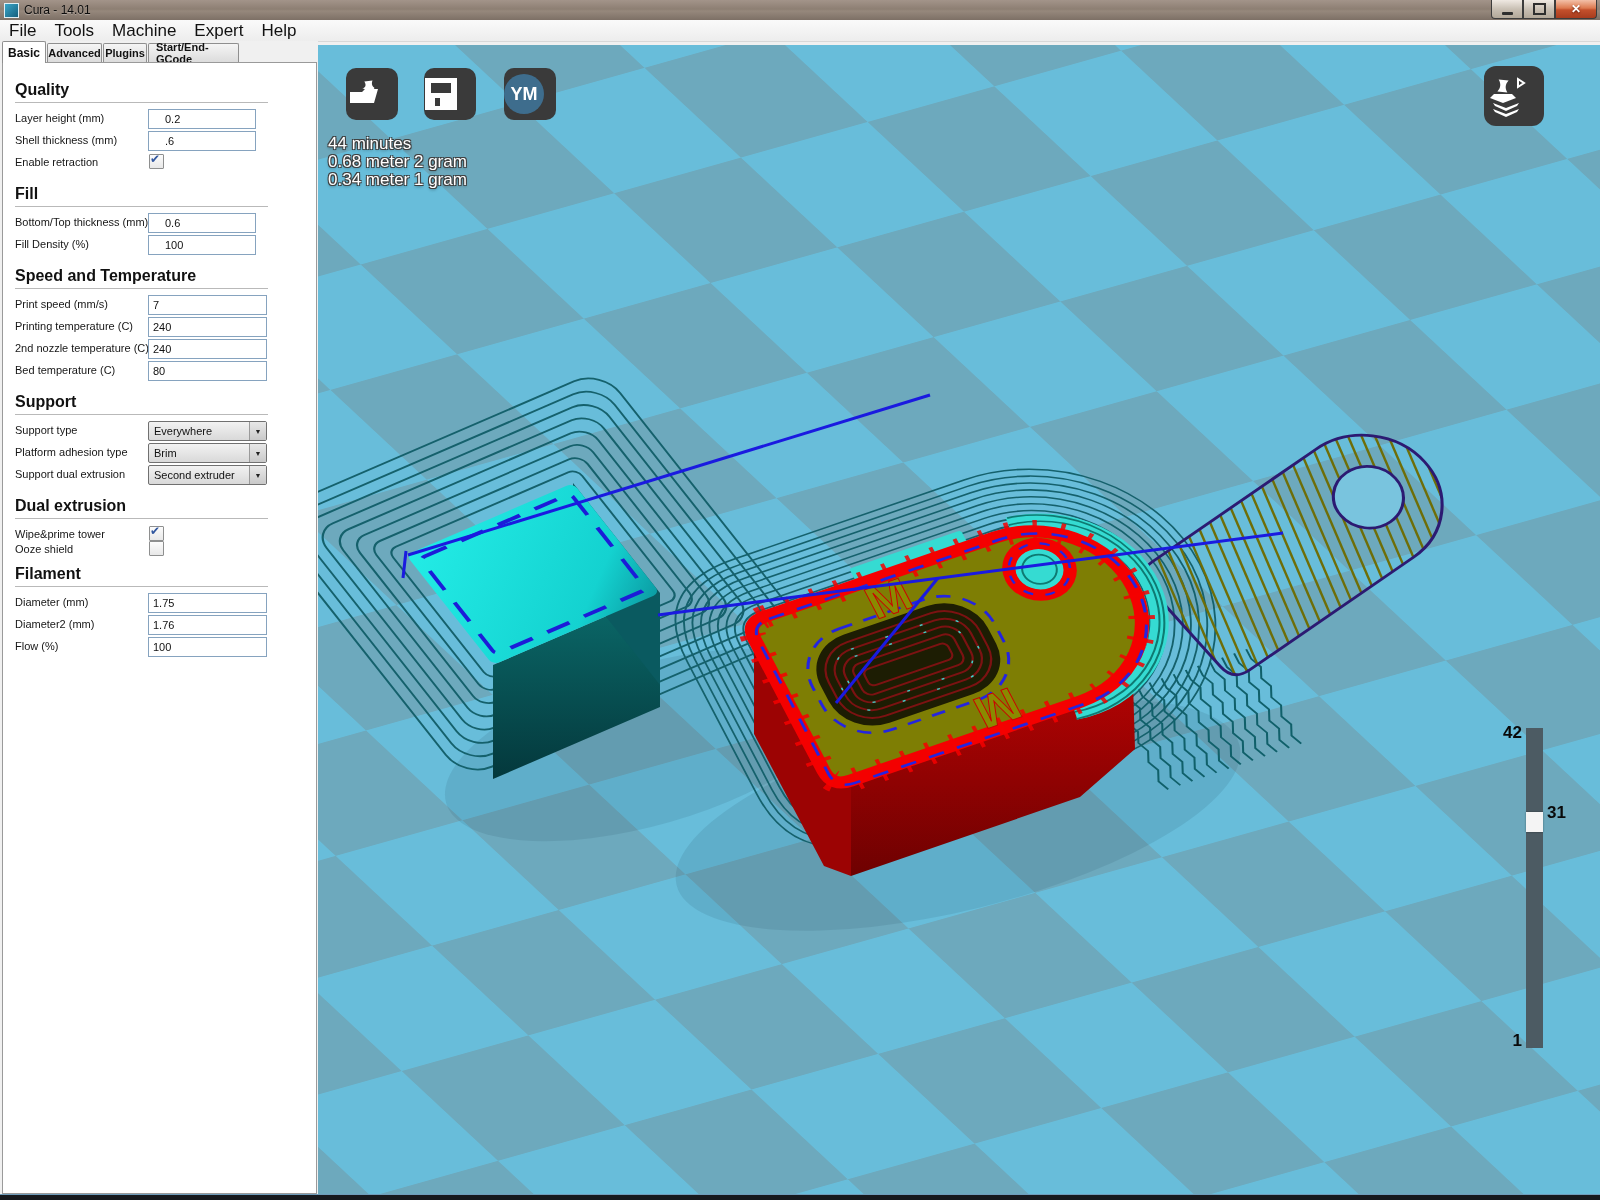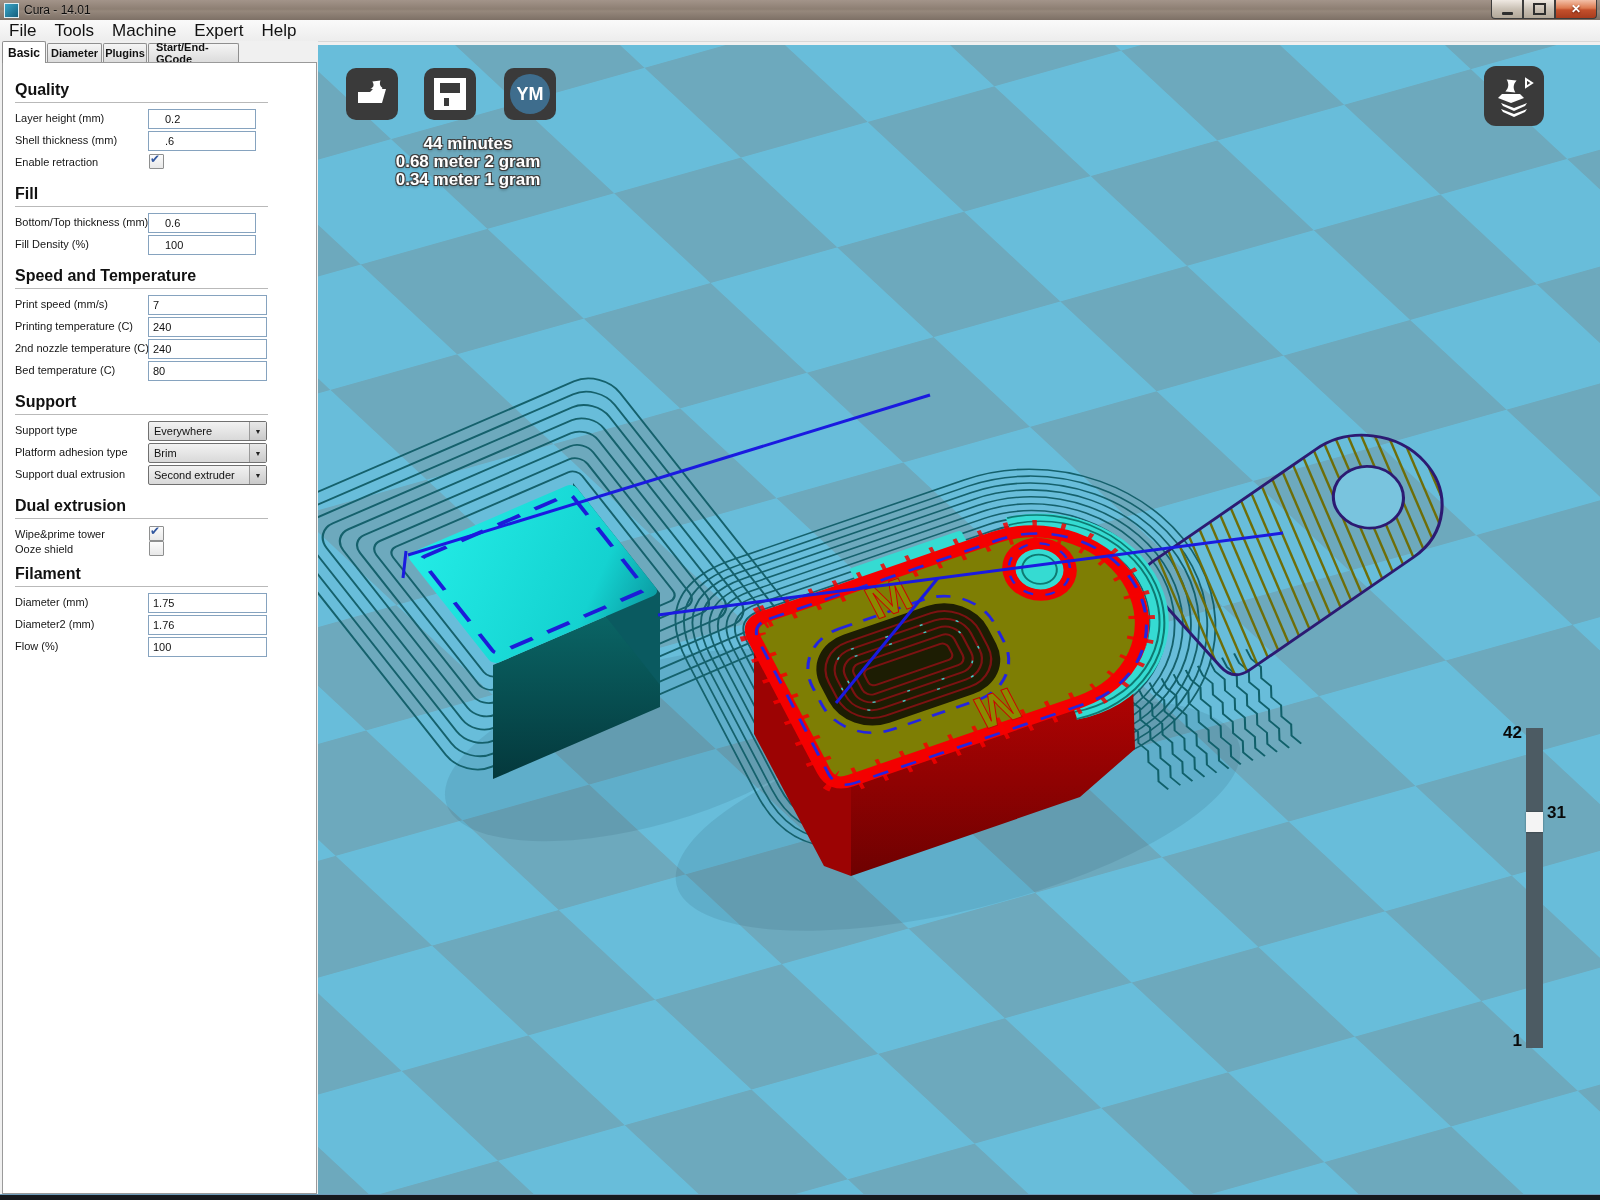--- a/index.html
+++ b/index.html
@@ -56,29 +56,29 @@
   .combo-txt{position:absolute;left:5px;top:3px;font-size:11px;color:#111;}
   .combo-btn{position:absolute;right:0;top:0;width:16px;height:18px;
     border-left:1px solid #9a9a9a;background:linear-gradient(#e8e8e8,#c9c9c9);
     font-size:7px;color:#222;display:flex;align-items:center;justify-content:center;}
 
   
   #viewport{position:absolute;left:318px;top:45px;width:1282px;height:1149px;background:#68bdda;overflow:hidden;}
   #scene{position:absolute;left:0;top:0;}
 
   .tbtn{position:absolute;width:52px;height:52px;border-radius:10px;background:#3a3a3a;
-    display:flex;align-items:center;justify-content:center;}
+    display:flex;align-items:center;}
   #btn-load{left:28px;top:23px;} #btn-save{left:106px;top:23px;} #btn-share{left:186px;top:23px;}
   #btn-view{left:1166px;top:21px;width:60px;height:60px;border-radius:12px;}
   .ym-circle{width:40px;height:40px;border-radius:50%;background:#3e6d8d;
     display:flex;align-items:center;justify-content:center;
     color:#fff;font-weight:bold;font-size:18px;letter-spacing:0px;}
 
-  #stats{position:absolute;left:10px;top:90px;width:280px;text-align:center;
-    color:#fff;font-weight:bold;font-size:17px;line-height:18px;
+  #stats{position:absolute;left:10px;top:90px;width:280px;
+    color:#fff;font-weight:normal;font-size:17px;line-height:18px;
     text-shadow:-1px -1px 0 #3f3f3f,1px -1px 0 #3f3f3f,-1px 1px 0 #3f3f3f,1px 1px 0 #3f3f3f,0 2px 3px rgba(0,0,0,.35);}
 
   #layer-slider{position:absolute;left:1208px;top:683px;width:17px;height:320px;background:#4c5b63;}
   #slider-handle{position:absolute;left:0;top:84px;width:17px;height:20px;background:#f4f4f4;
     box-shadow:0 0 2px rgba(0,0,0,.4);}
   .slider-num{position:absolute;font-size:17px;font-weight:bold;color:#0a0a0a;}
   #num-max{left:1178px;top:678px;width:26px;text-align:right;}
   #num-cur{left:1229px;top:758px;}
   #num-min{left:1178px;top:986px;width:26px;text-align:right;}
 
@@ -109,21 +109,21 @@
   <div id="menubar">
     <span class="menu-item">File</span>
     <span class="menu-item">Tools</span>
     <span class="menu-item">Machine</span>
     <span class="menu-item">Expert</span>
     <span class="menu-item">Help</span>
   </div>
 
   <div id="tabrow">
     <div class="tab active" style="left:2px;width:44px;">Basic</div>
-    <div class="tab" style="left:47px;width:55px;">Diameter</div>
+    <div class="tab" style="left:47px;width:55px;">Advanced</div>
     <div class="tab" style="left:103px;width:44px;">Plugins</div>
     <div class="tab" style="left:148px;width:91px;">Start/End-GCode</div>
   </div>
 
   <div id="panel">
     <div class="sect">Quality</div>
     <div class="row">
       <span class="lbl">Layer height (mm)</span>
       <input class="txt w96" value="0.2" style="">
     </div>

